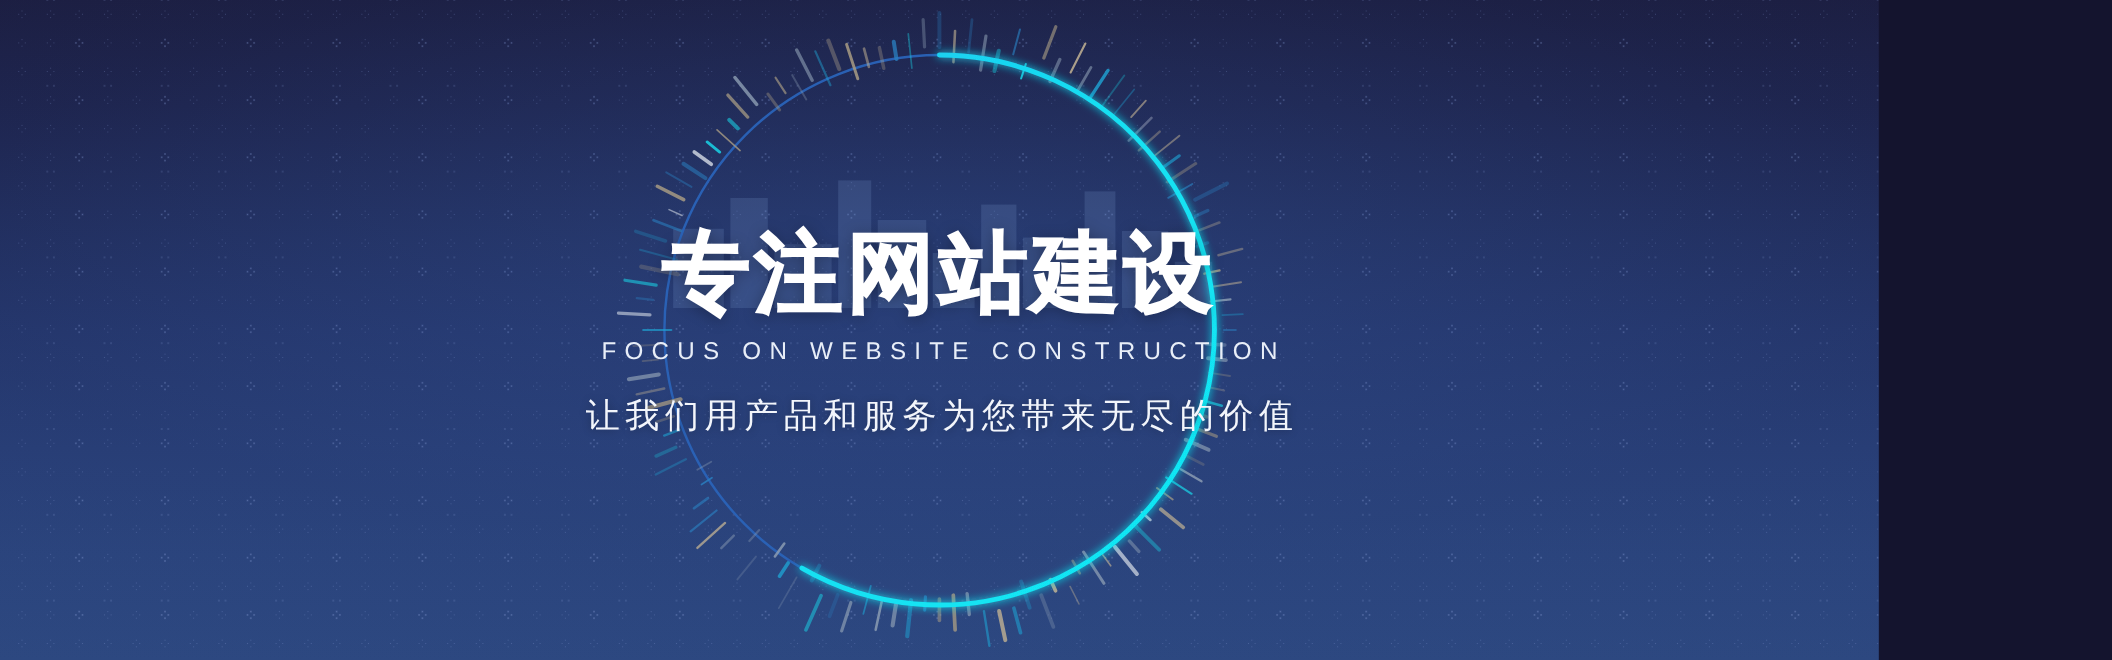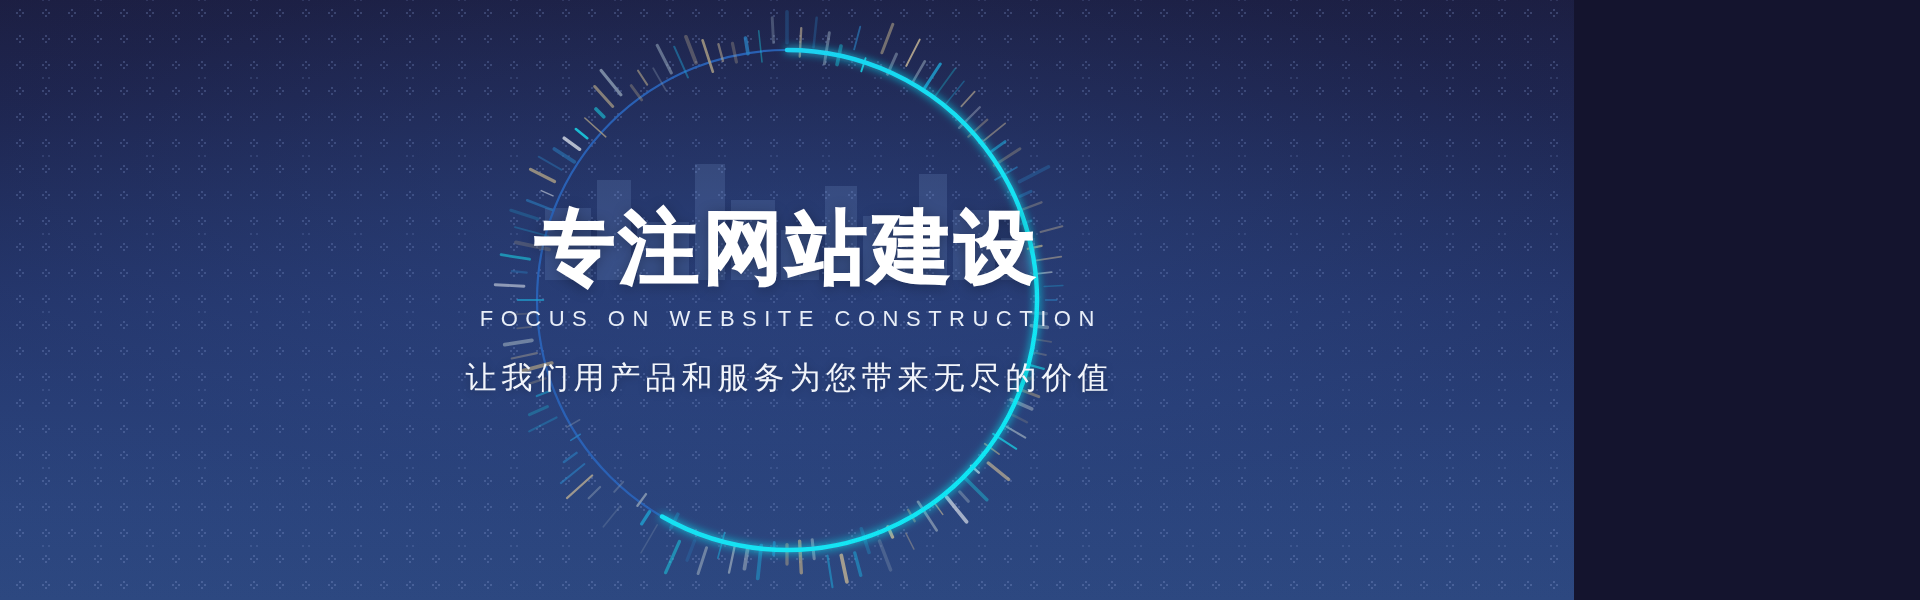--- a/index.html
+++ b/index.html
@@ -8,21 +8,21 @@
     padding: 0;
     background: #14142e;
   }
   body {
     font-family: "Liberation Sans", "DejaVu Sans", sans-serif;
   }
 
   
   #banner {
     position: relative;
-    width: 1574px;
+    width: 1708px;
     height: 600px;
     overflow: hidden;
     background: linear-gradient(
         180deg,
         #1b1b3c 0%,
         #1d2148 16%,
         #202a57 32%,
         #243468 50%,
         #283d74 68%,
         #2b447c 84%,

